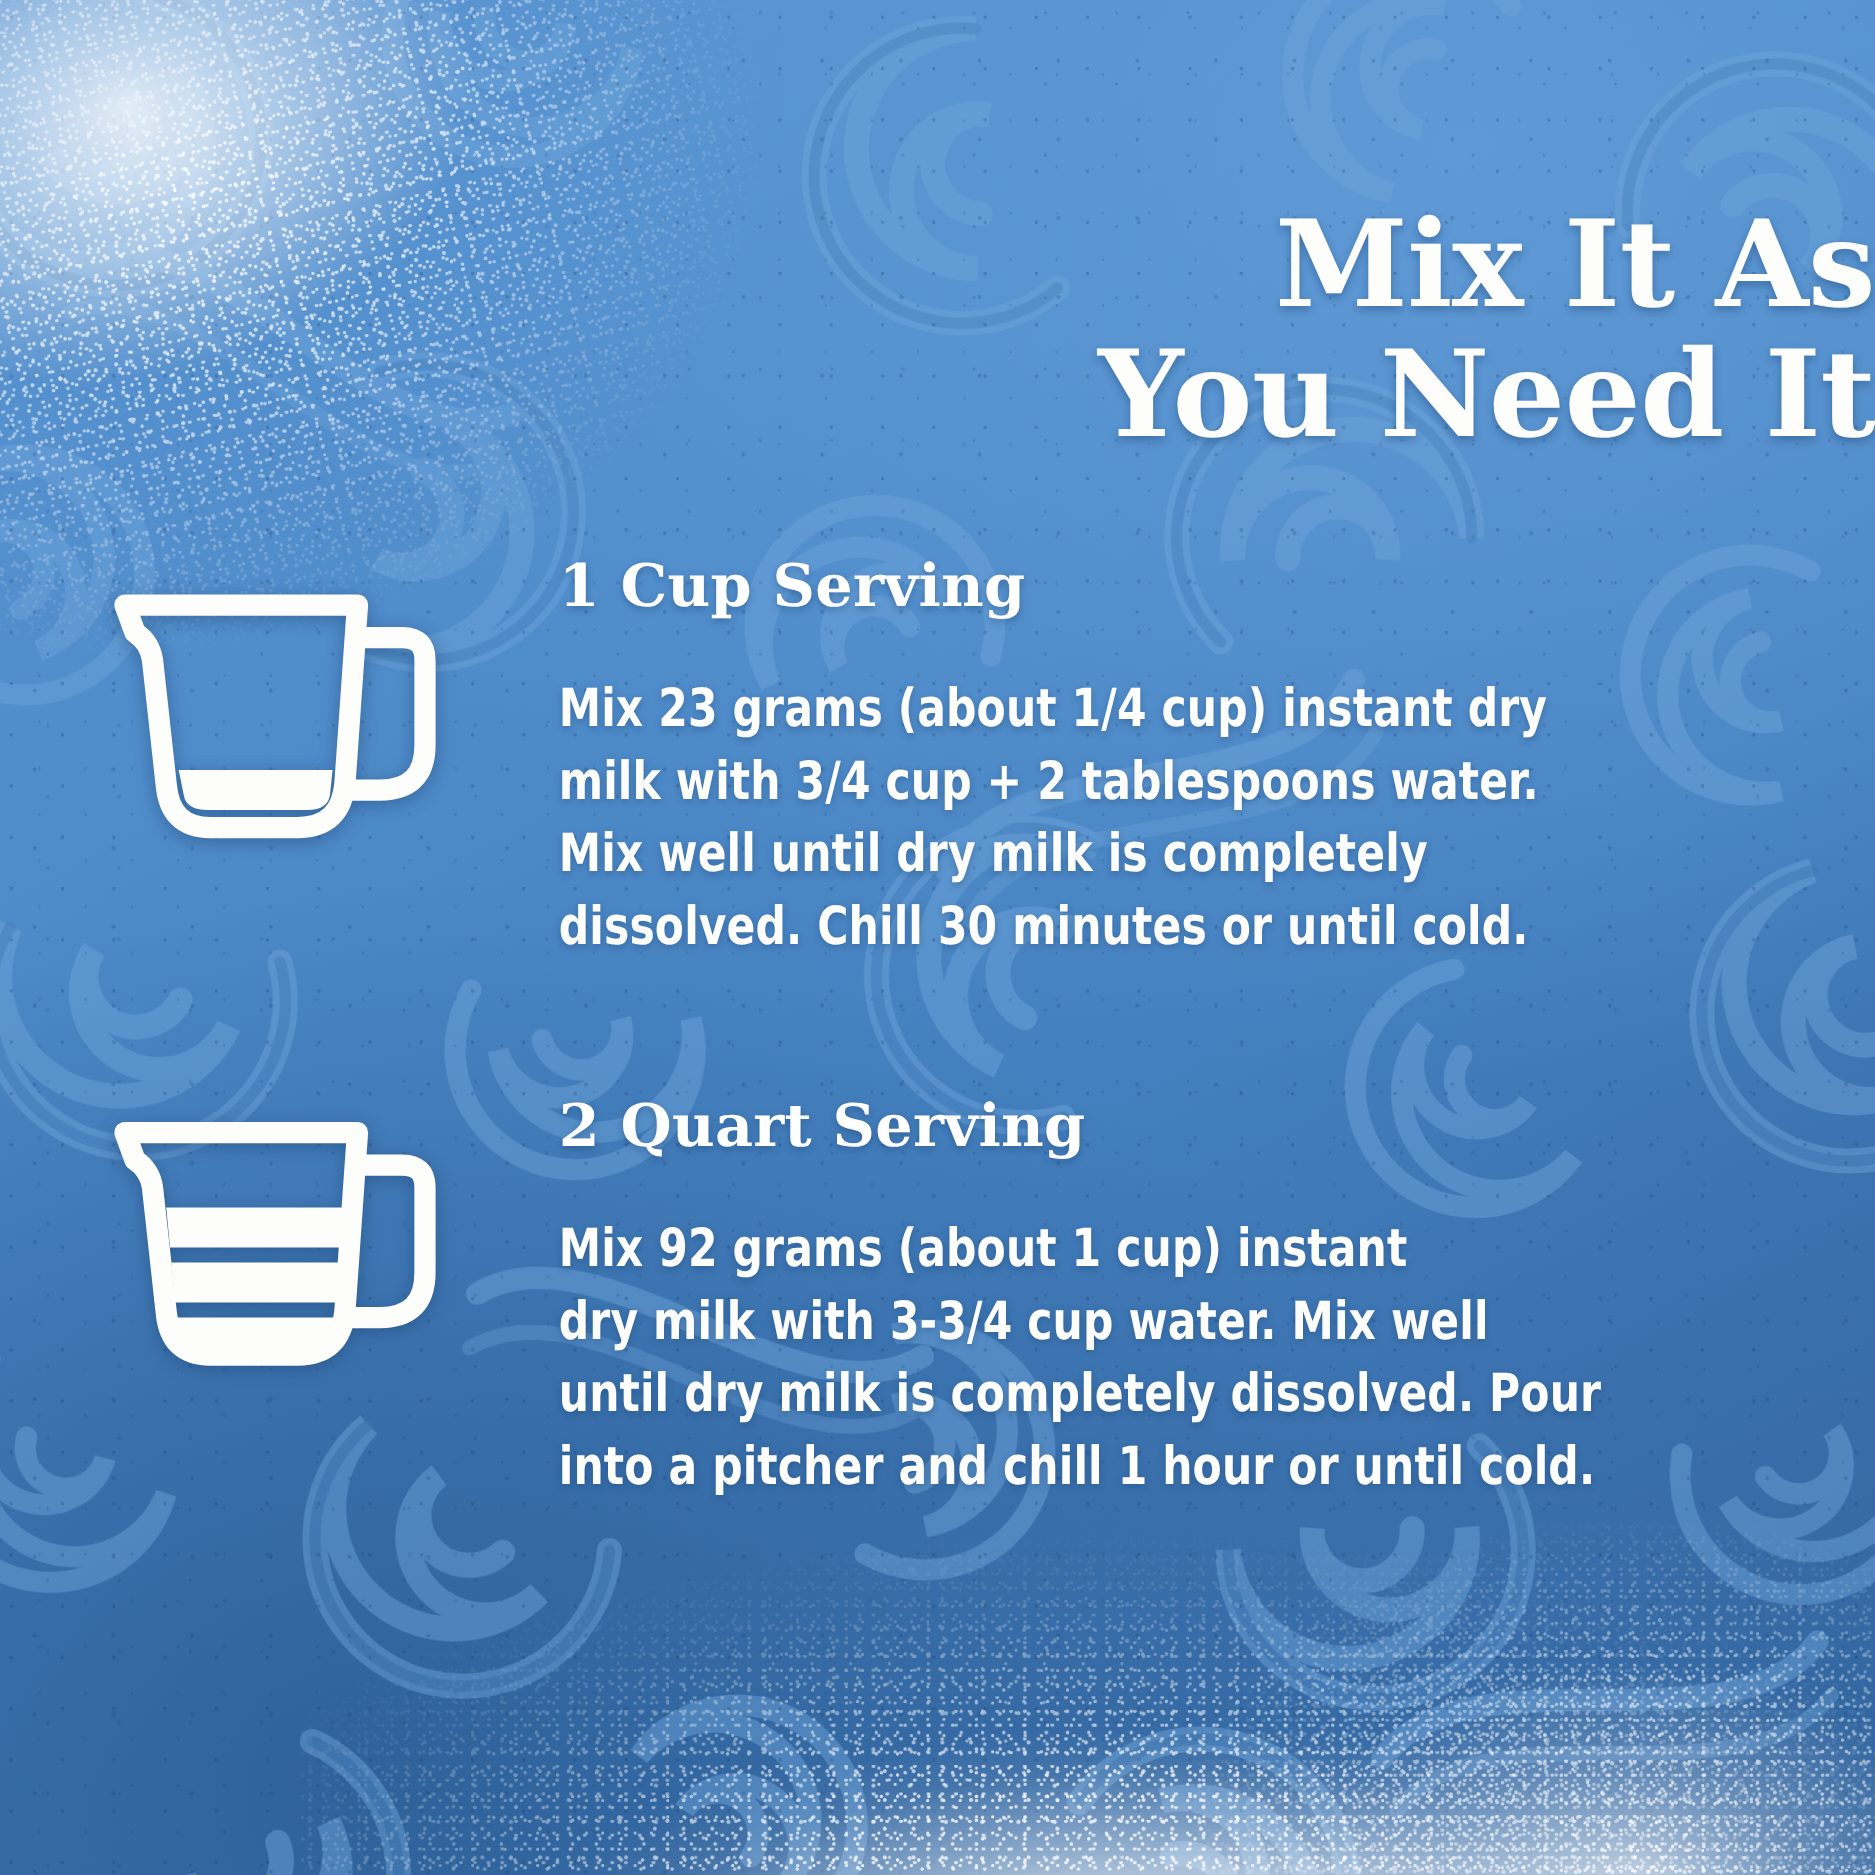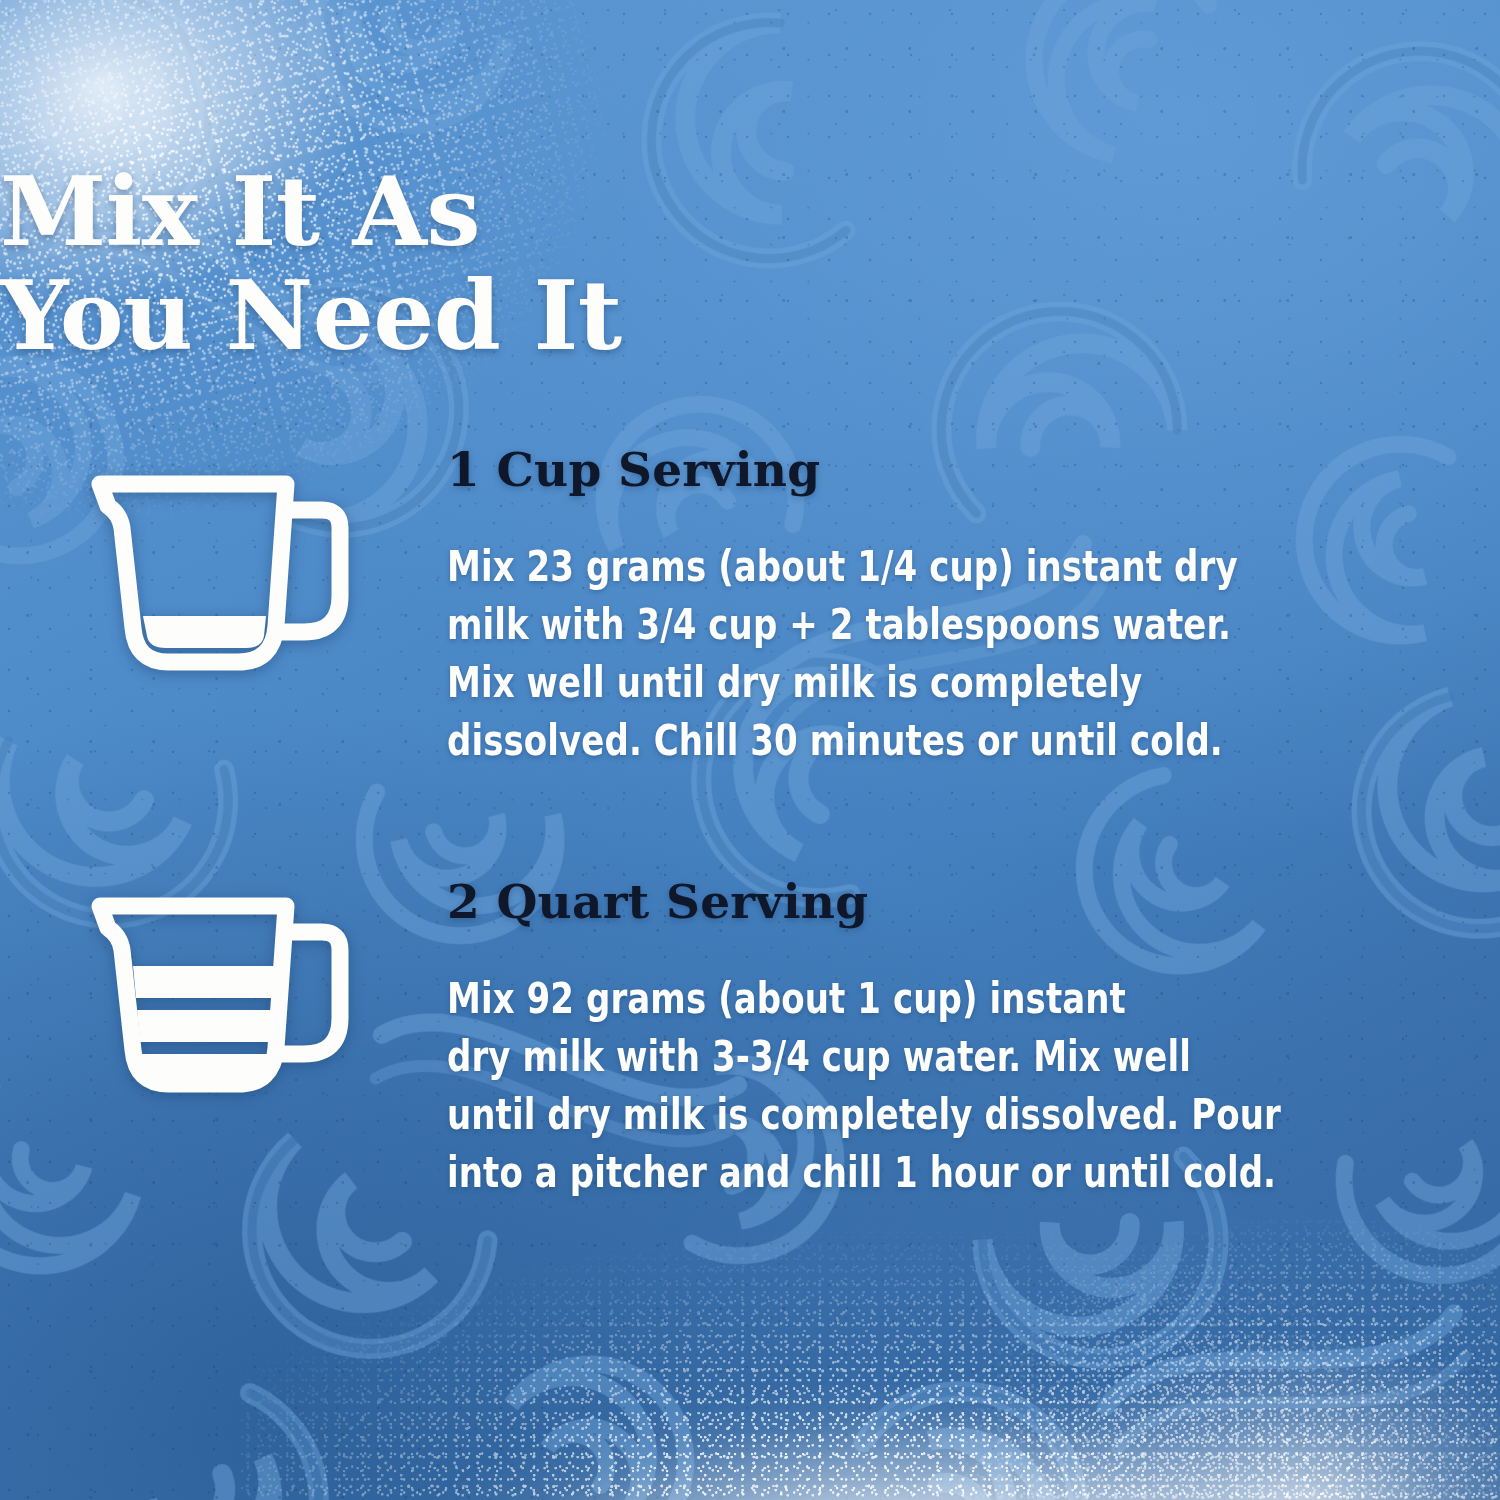--- a/index.html
+++ b/index.html
@@ -107,40 +107,40 @@
   }
 
   
 
   .content { position: absolute; inset: 0; }
 
   #page-title {
     position: absolute;
     left: 0; right: 0;
     top: 96px;
-    text-align: left;
+    text-align: right;
     color: #fdfdfb;
     font-family: "DejaVu Serif", "Liberation Serif", serif;
     font-weight: 700;
     font-size: 96px;
     line-height: 104px;
     letter-spacing: -0.5px;
     text-shadow: 0 3px 7px rgba(24,60,104,.42);
     white-space: pre-line;
   }
 
   .section { position: absolute; }
   #section-cup   { left: 0; top: 404px;  right: 0; }
   #section-quart { left: 0; top: 836px;  right: 0; }
 
   .section-heading {
     position: absolute;
     left: 447px;
     top: 0;
-    color: #0f172a;
+    color: #ffffff;
     font-family: "DejaVu Serif", "Liberation Serif", serif;
     font-weight: 700;
     font-size: 47px;
     line-height: 54px;
     letter-spacing: 0.2px;
     text-shadow: 0 2px 6px rgba(24,60,104,.40);
     white-space: nowrap;
   }
 
   .section-body {

